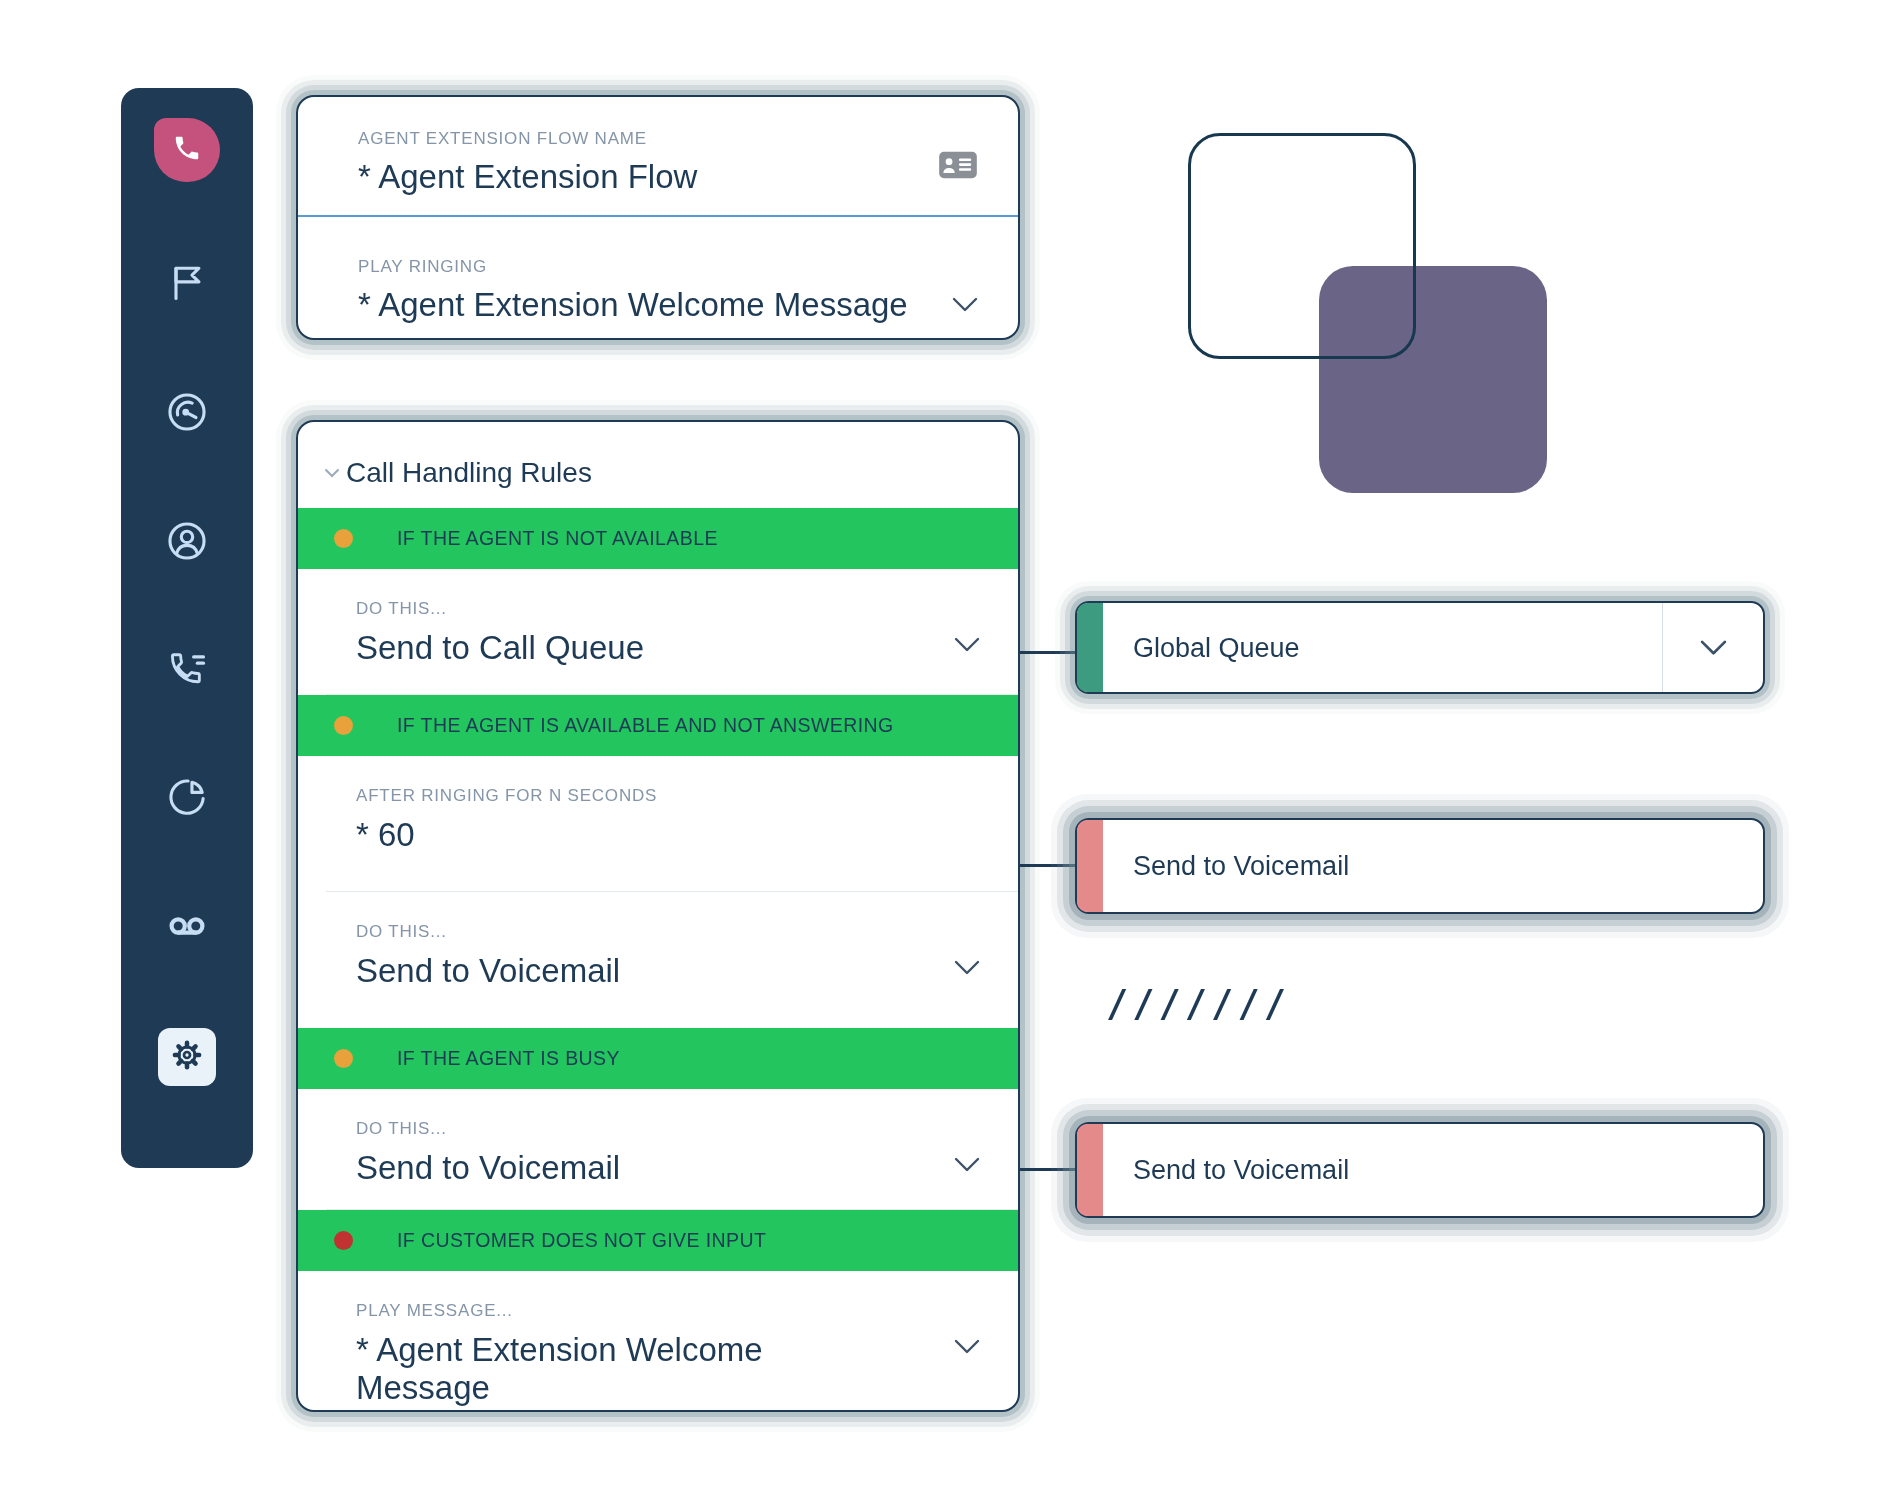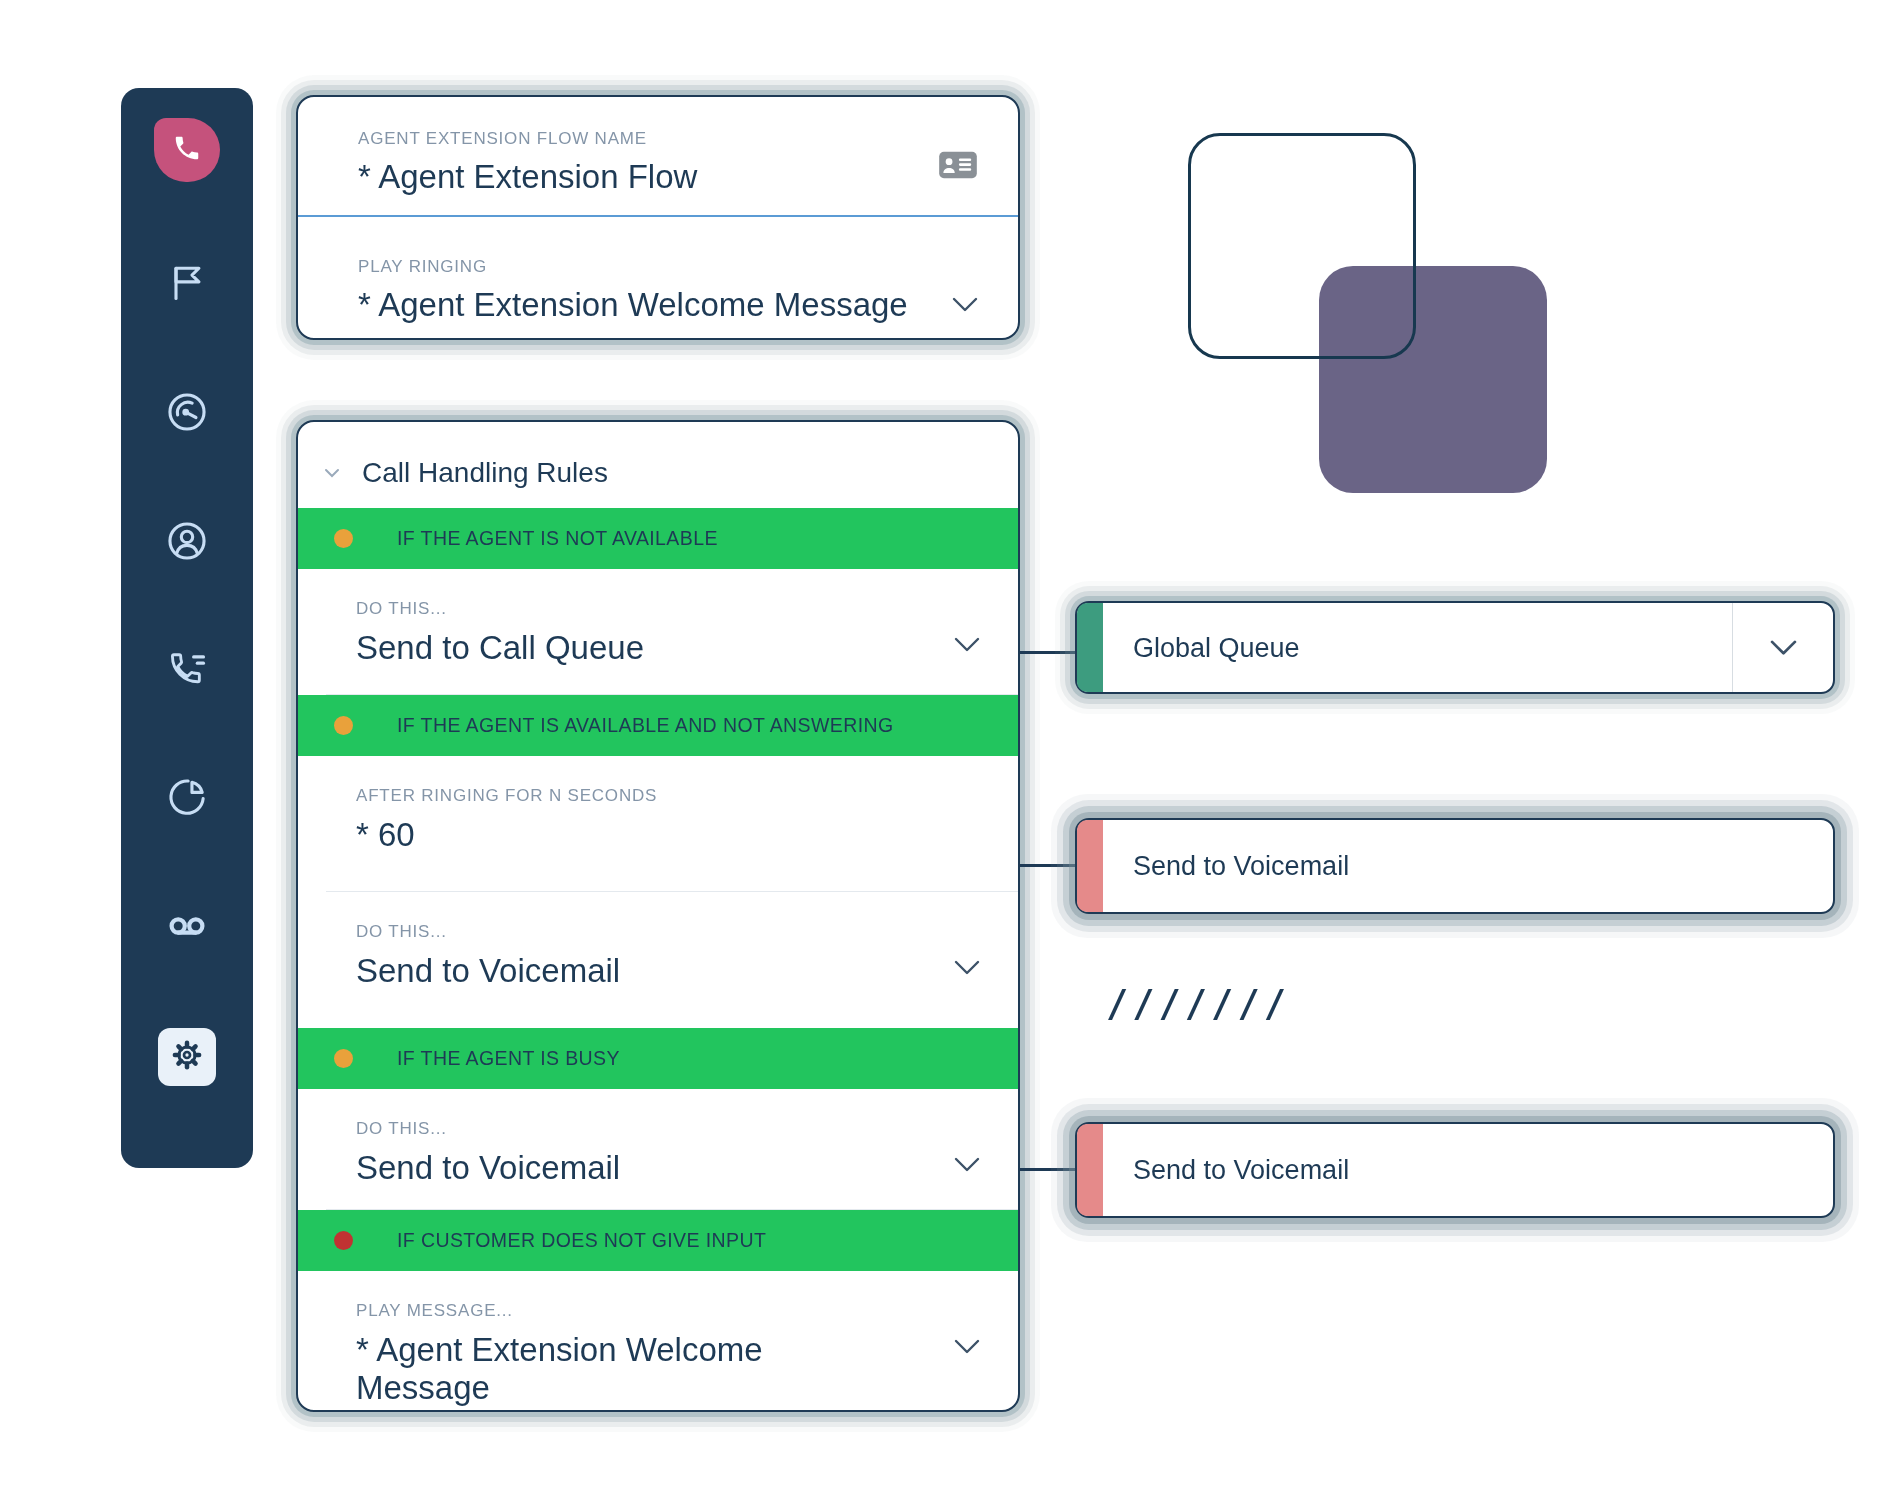--- a/index.html
+++ b/index.html
@@ -35,36 +35,36 @@
   .fc-row2 { position:absolute; left:60px; top:160px; }
   .field-label { font-size:17px; letter-spacing:.8px; color:#8495A8; }
   .field-value { font-size:33px; color:#1E3A55; margin-top:9px; }
   .fc-divider { position:absolute; left:0; right:0; top:118px; height:2px; background:#5B9BD5; }
   .fc-card-icon { position:absolute; right:40px; top:52px; }
   .fc-chevron { position:absolute; right:40px; top:200px; }
 
   
   .rules-card { left:296px; top:420px; width:724px; height:992px; overflow:hidden; }
   .rc-head { height:70px; margin-top:16px; display:flex; align-items:center; padding-left:26px; }
-  .rc-title { font-size:28px; color:#1E3A55; font-weight:500; margin-left:22px; }
+  .rc-title { font-size:28px; color:#1E3A55; font-weight:500; margin-left:6px; }
   .cond-band { height:61px; background:#22c55e; display:flex; align-items:center;
                padding-left:36px;gap:29px; }
   .cond-dot { width:19px; height:19px; border-radius:50%; flex:0 0 auto; margin-right:15px; }
   .dot-orange { background:#E9A13B; }
   .dot-red { background:#C13232; }
   .cond-text { font-size:19.5px; letter-spacing:.4px; color:#1E3A55; font-weight:500; }
   .group { position:relative; padding:30px 120px 0 58px; }
   .g1 { height:125px; } .g2 { height:135px; } .g3 { height:136px; }
   .g4 { height:120px; } .g5 { height:128px; }
   .group .field-value { margin-top:10px; }
   .group .chev { position:absolute; right:38px; top:68px; }
   .rc-divider { height:1px; background:#E4E9EE; margin-left:28px; }
 
   
-  .node { position:absolute; left:1075px; width:760px; background:#ffffff;
+  .node { position:absolute; left:1075px; width:690px; background:#ffffff;
           border:2.5px solid #1E3A55; border-radius:14px; }
   .node-strip { position:absolute; left:0; top:0; bottom:0; width:26px;
                 border-radius:10px 0 0 10px; }
   .strip-green { background:#3D9C7F; }
   .strip-pink { background:#E58A8A; }
   .node-label { position:absolute; left:56px; top:50%; transform:translateY(-50%);
                 font-size:27px; color:#1E3A55; }
   .node-vdiv { position:absolute; right:100px; top:0; bottom:0; width:1px; background:#D7DDE2; }
   .node-chev { position:absolute; right:36px; top:50%; transform:translateY(-42%); }
   .node-gq  { top:601px; height:93px; }

